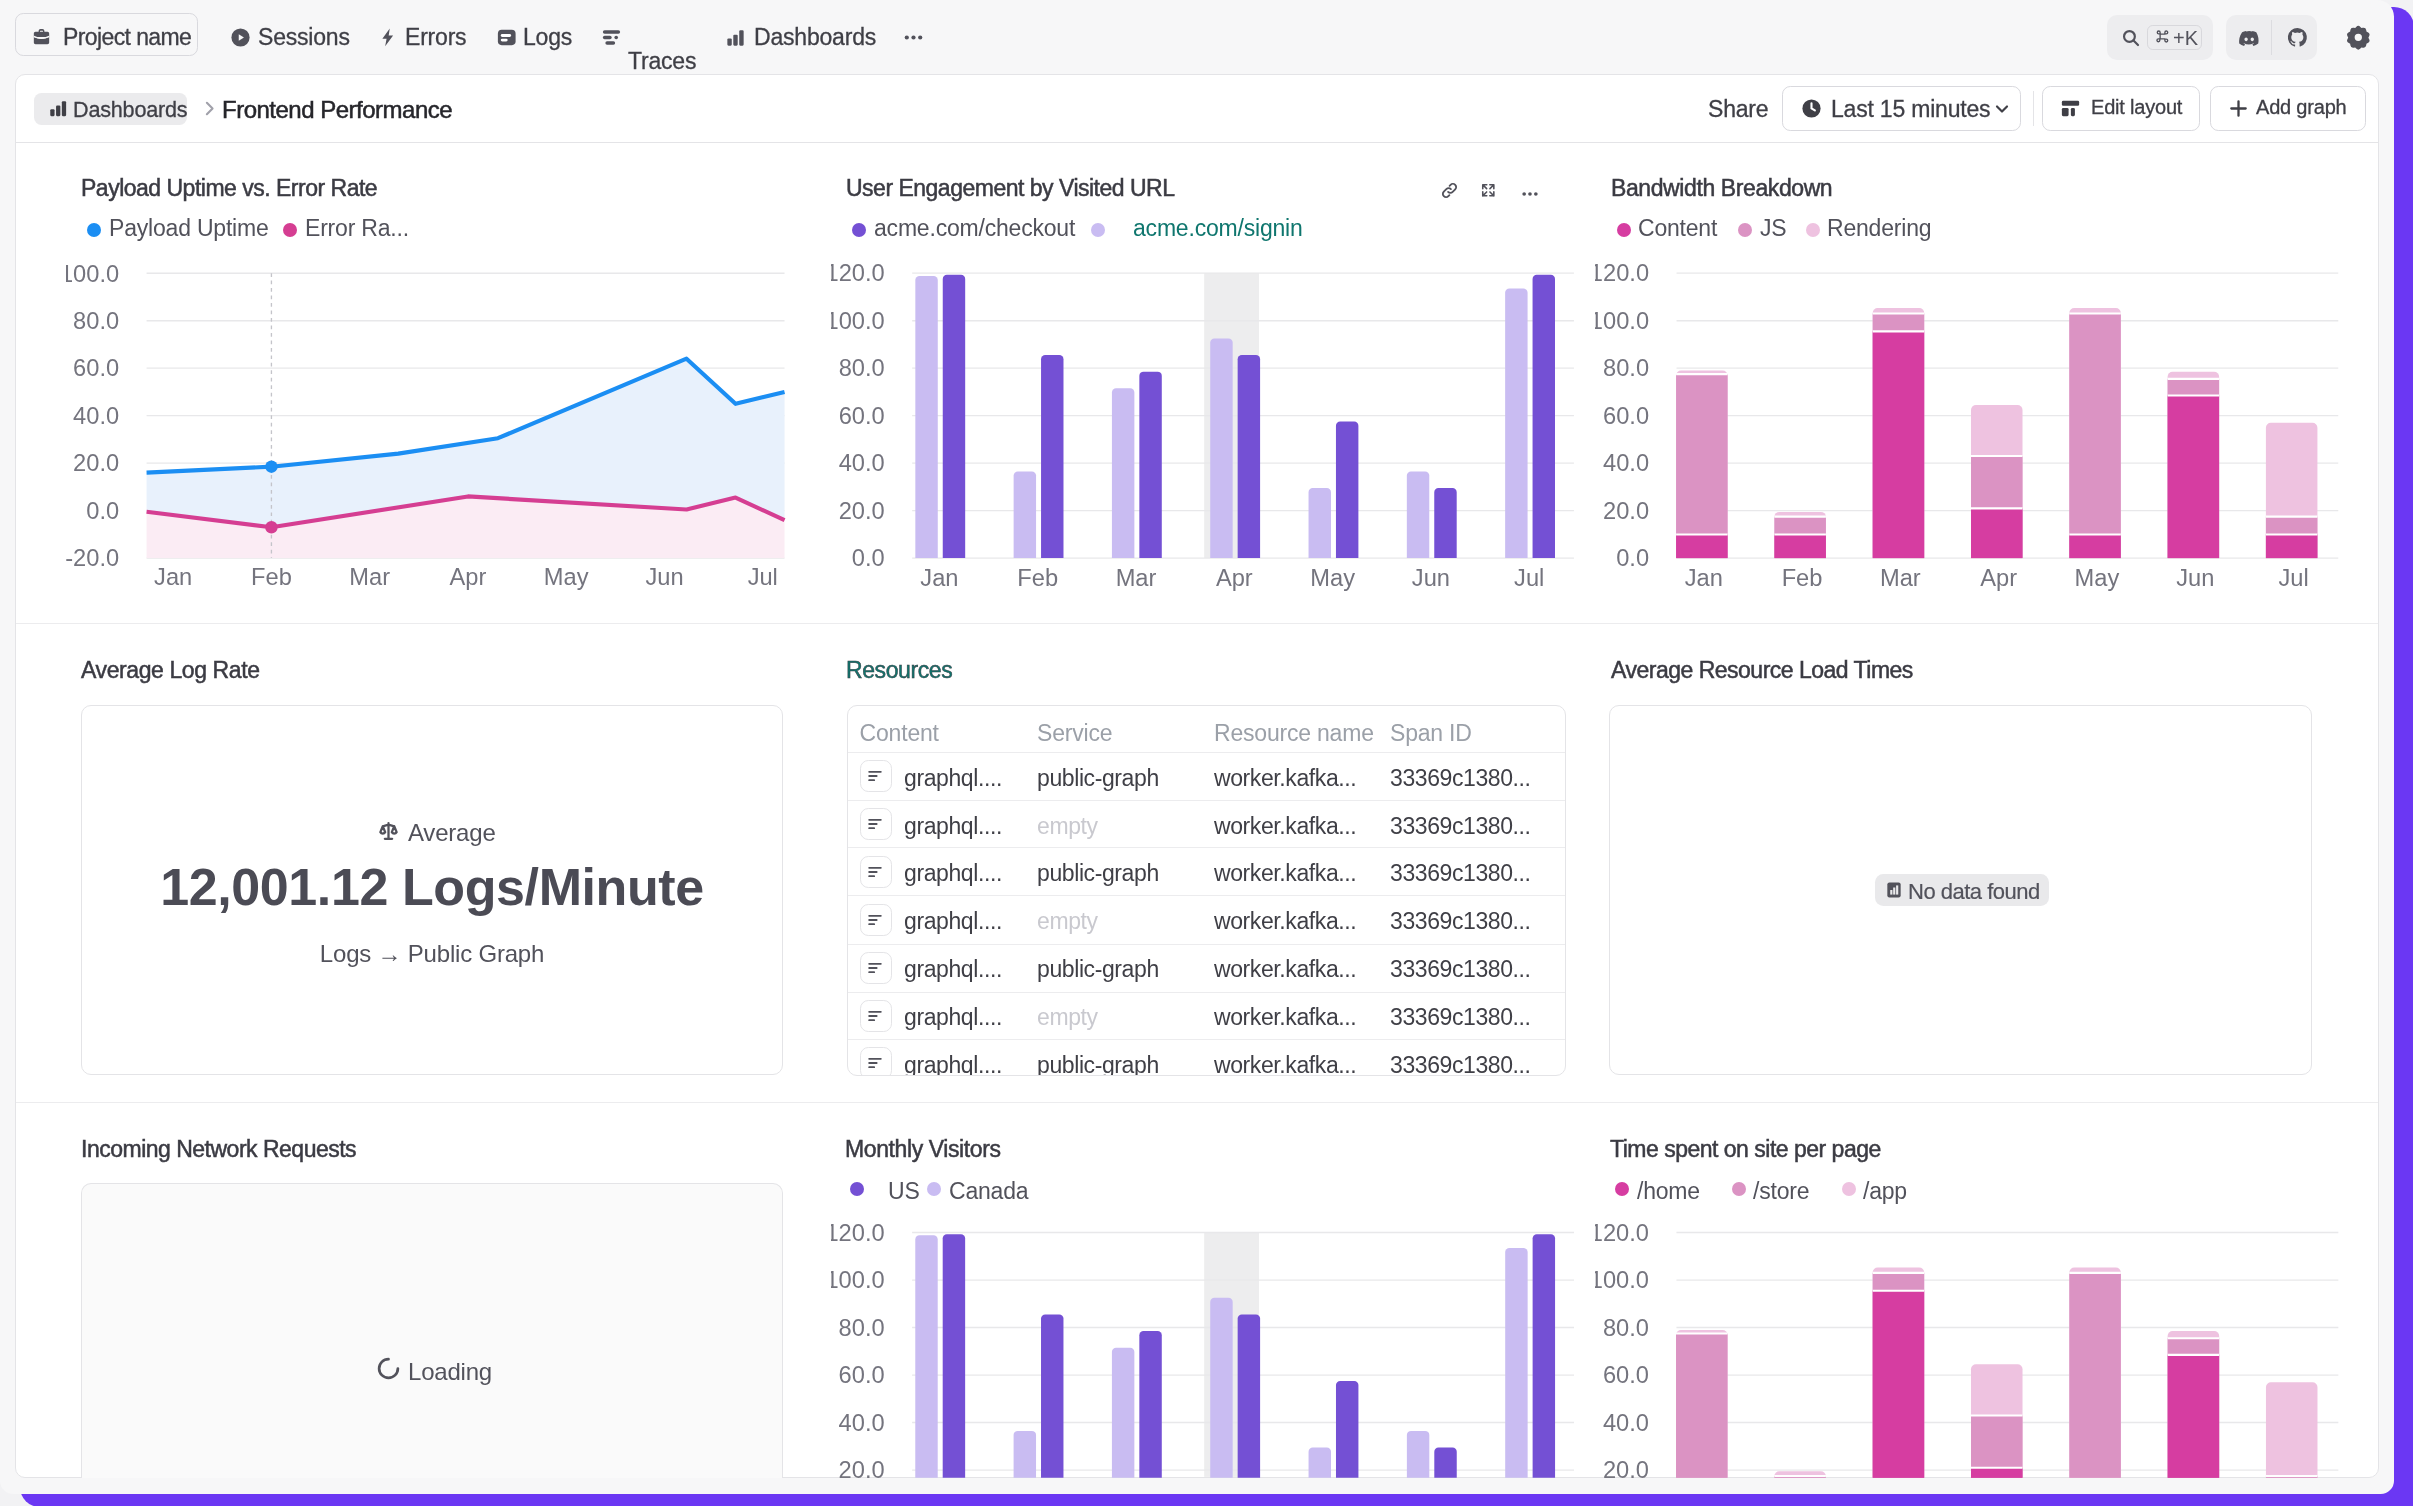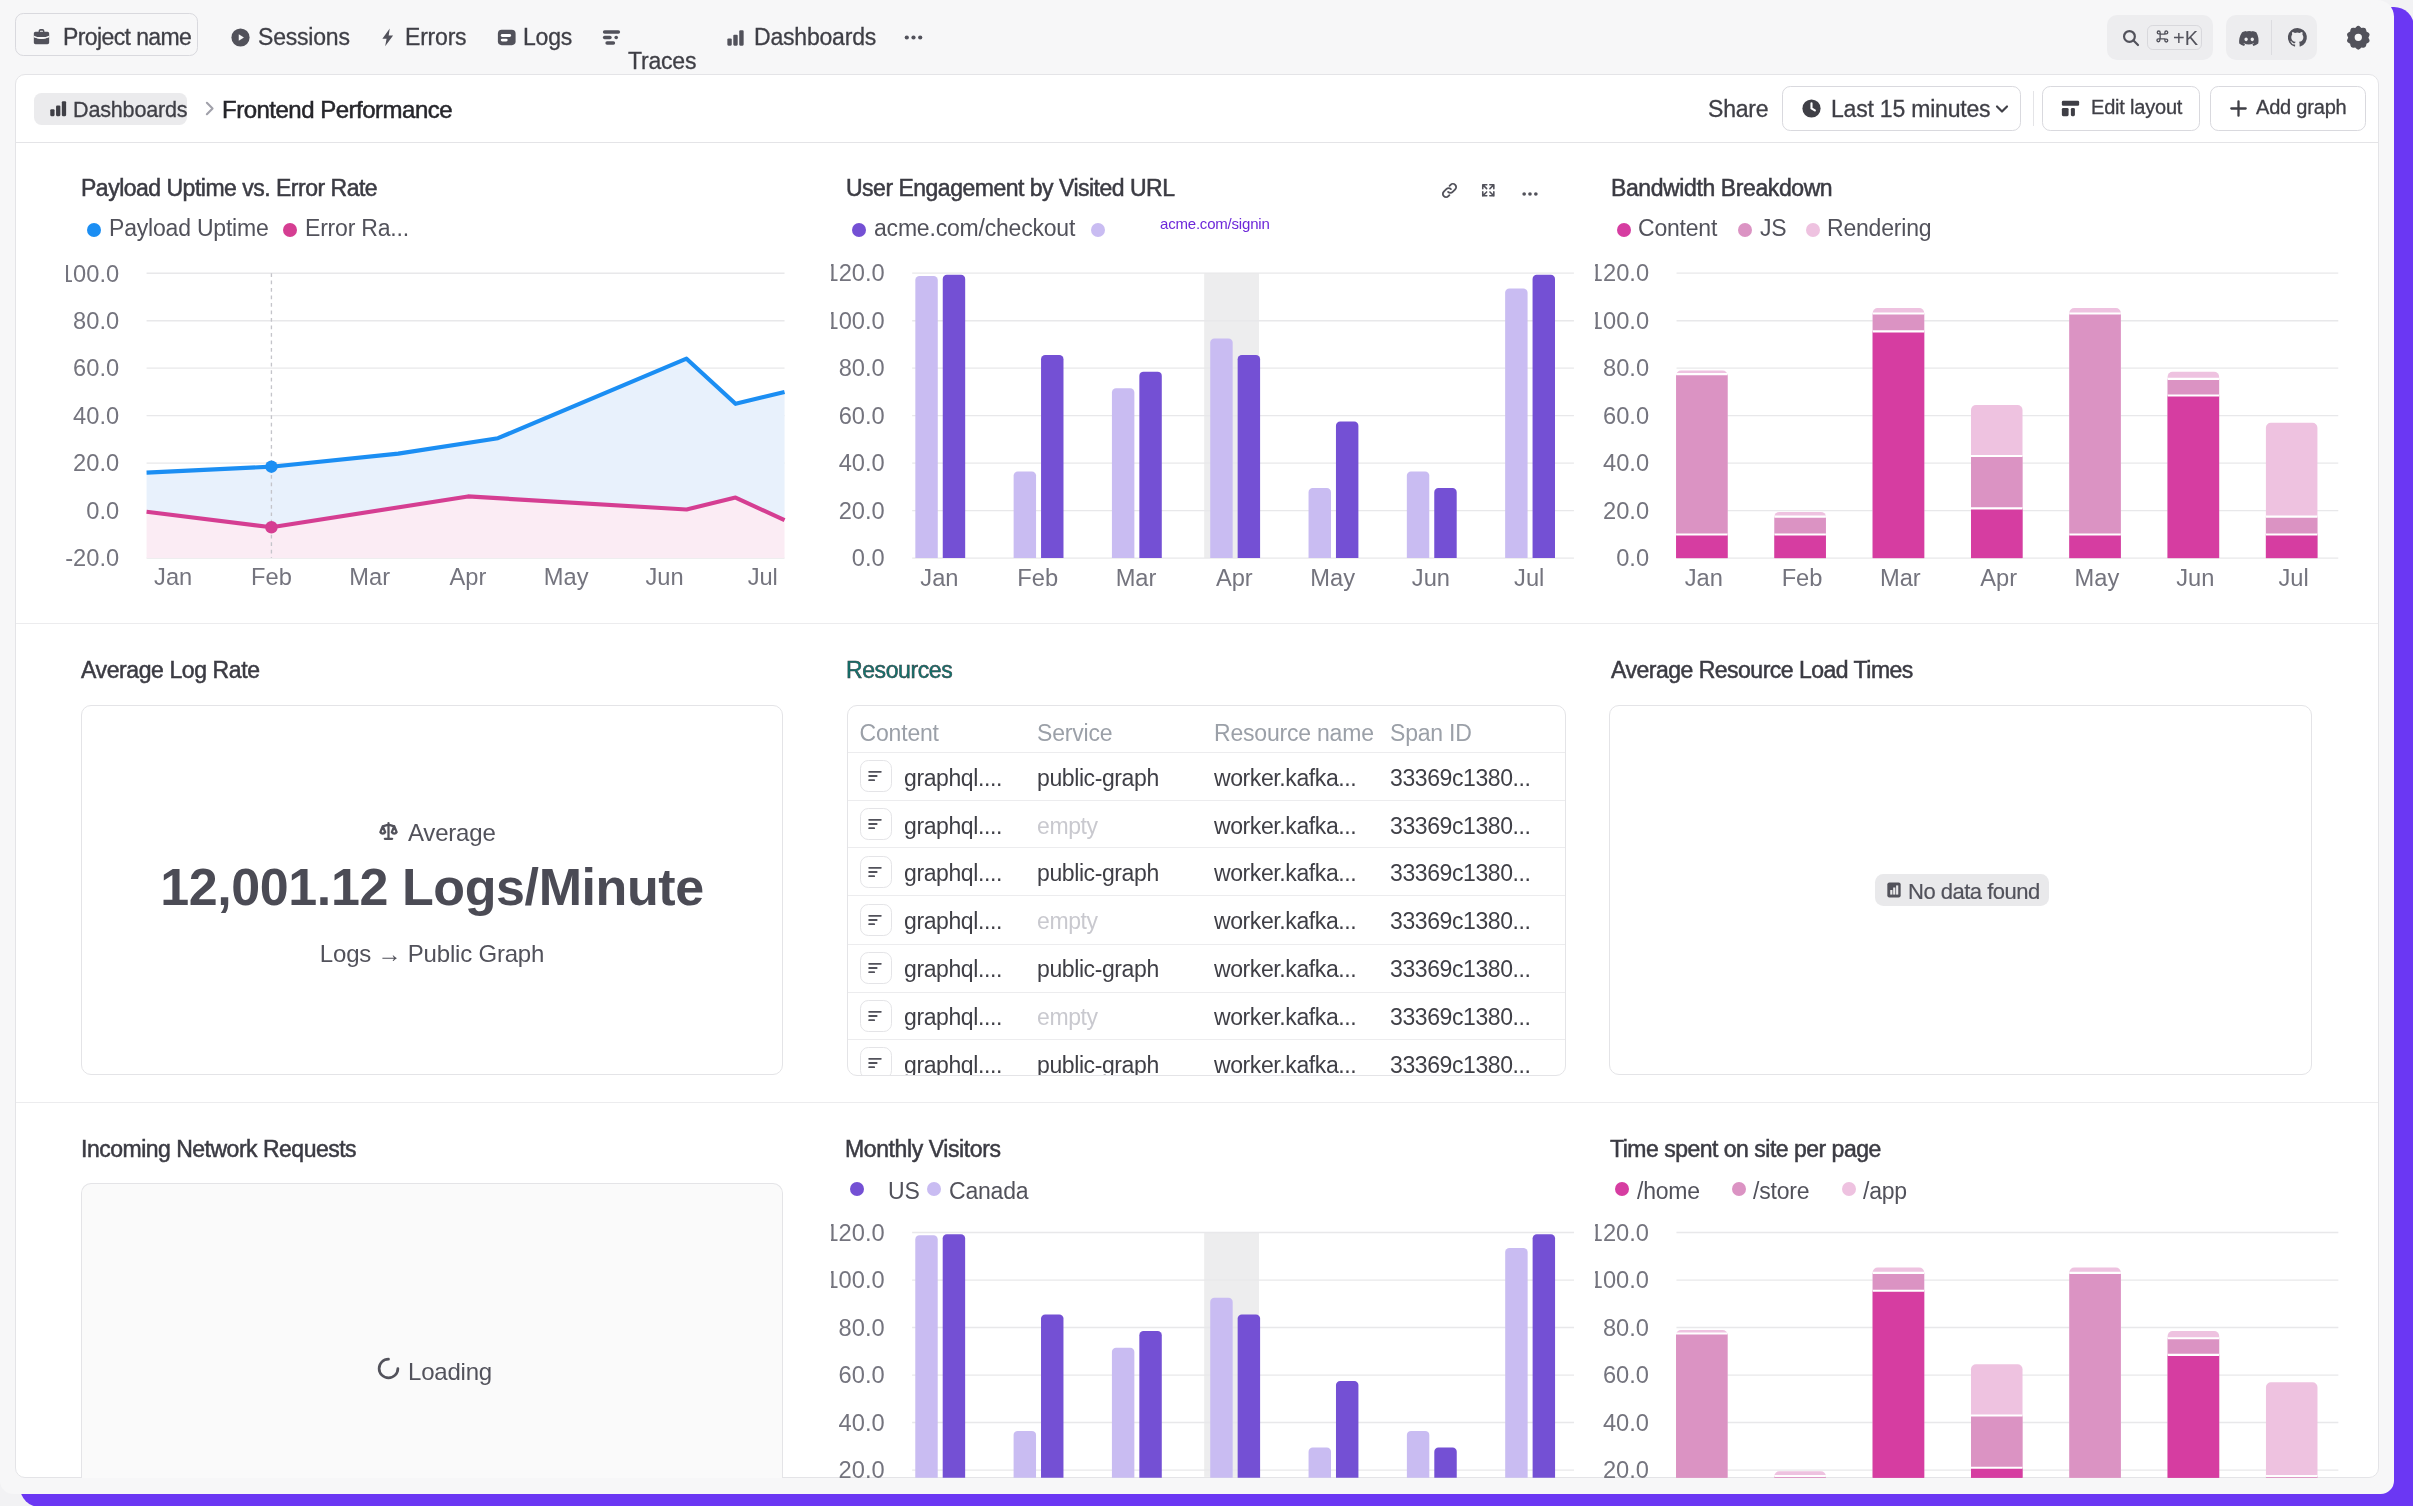--- a/index.html
+++ b/index.html
@@ -117,21 +117,21 @@
       <path d="M14.2 4h5.8v5.8M9.8 4H4v5.8M14.2 20h5.8v-5.8M9.8 20H4v-5.8M20 4l-5.6 5.6M4 4l5.6 5.6M20 20l-5.6-5.6M4 20l5.6-5.6" stroke="#52525b" stroke-width="2.3" stroke-linecap="round" stroke-linejoin="round"></path>
     </svg>
 <svg style="position:absolute;left:1520px;top:184px" width="20" height="20" viewBox="0 0 24 24" fill="none">
       <circle cx="5" cy="12" r="2.2" fill="#52525b"></circle>
       <circle cx="12" cy="12" r="2.2" fill="#52525b"></circle>
       <circle cx="19" cy="12" r="2.2" fill="#52525b"></circle>
     </svg>
 <div style="position:absolute;left:852px;top:223px;width:14px;height:14px;border-radius:50%;background:#7450d4"></div>
 <div style="position:absolute;left:874px;top:215px;font-size:23px;color:#52525b;font-weight:400;letter-spacing:-0.2px;white-space:nowrap;">acme.com/checkout</div>
 <div style="position:absolute;left:1091px;top:223px;width:14px;height:14px;border-radius:50%;background:#c9bcf2"></div>
-<div style="position:absolute;left:1160px;top:215px;font-size:15px;color:#6d28d9;font-weight:400;letter-spacing:-0.2px;white-space:nowrap;">acme.com/signin</div>
+<div style="position:absolute;left:1133px;top:215px;font-size:23px;color:#0f766e;font-weight:400;letter-spacing:-0.2px;white-space:nowrap;">acme.com/signin</div>
 <div style="position:absolute;left:1611px;top:175px;font-size:23px;color:#3b3b43;font-weight:400;letter-spacing:-0.4px;white-space:nowrap;-webkit-text-stroke:0.5px #3b3b43;">Bandwidth Breakdown</div>
 <div style="position:absolute;left:1617px;top:223px;width:14px;height:14px;border-radius:50%;background:#d63da1"></div>
 <div style="position:absolute;left:1638px;top:215px;font-size:23px;color:#52525b;font-weight:400;letter-spacing:-0.2px;white-space:nowrap;">Content</div>
 <div style="position:absolute;left:1738px;top:223px;width:14px;height:14px;border-radius:50%;background:#db93c3"></div>
 <div style="position:absolute;left:1760px;top:215px;font-size:23px;color:#52525b;font-weight:400;letter-spacing:-0.2px;white-space:nowrap;">JS</div>
 <div style="position:absolute;left:1806px;top:223px;width:14px;height:14px;border-radius:50%;background:#eec2e0"></div>
 <div style="position:absolute;left:1827px;top:215px;font-size:23px;color:#52525b;font-weight:400;letter-spacing:-0.2px;white-space:nowrap;">Rendering</div>
 <svg style="position:absolute;left:66px;top:249px" width="731" height="349" viewBox="80 300 880 420">
 <line x1="177" y1="329.1" x2="945" y2="329.1" stroke="#e8e8ea" stroke-width="1.6"></line>
 <line x1="177" y1="386.3" x2="945" y2="386.3" stroke="#e8e8ea" stroke-width="1.6"></line>

